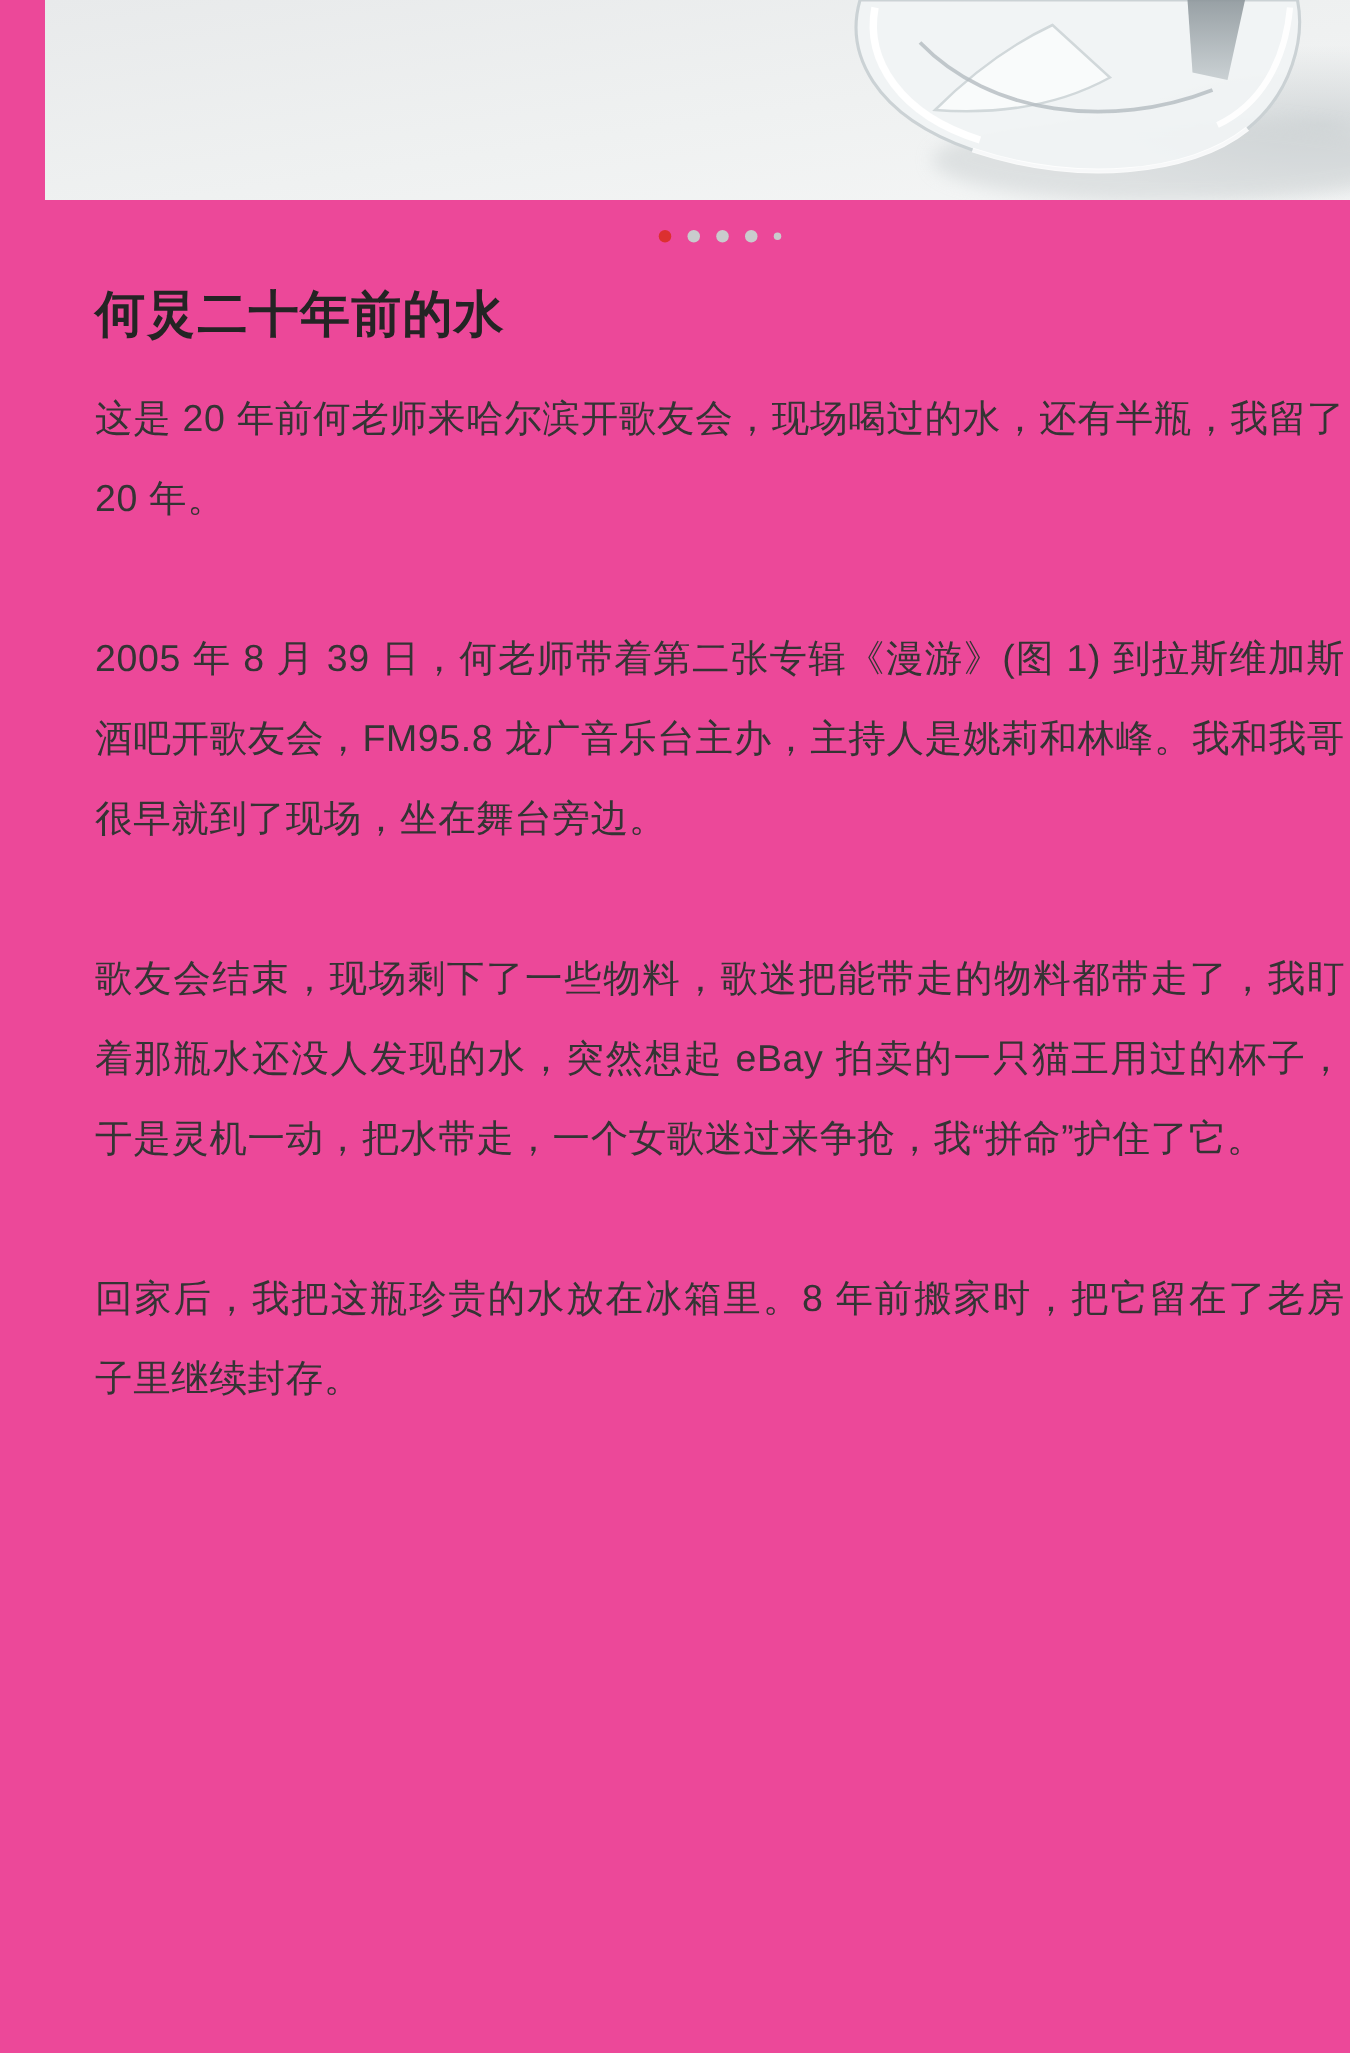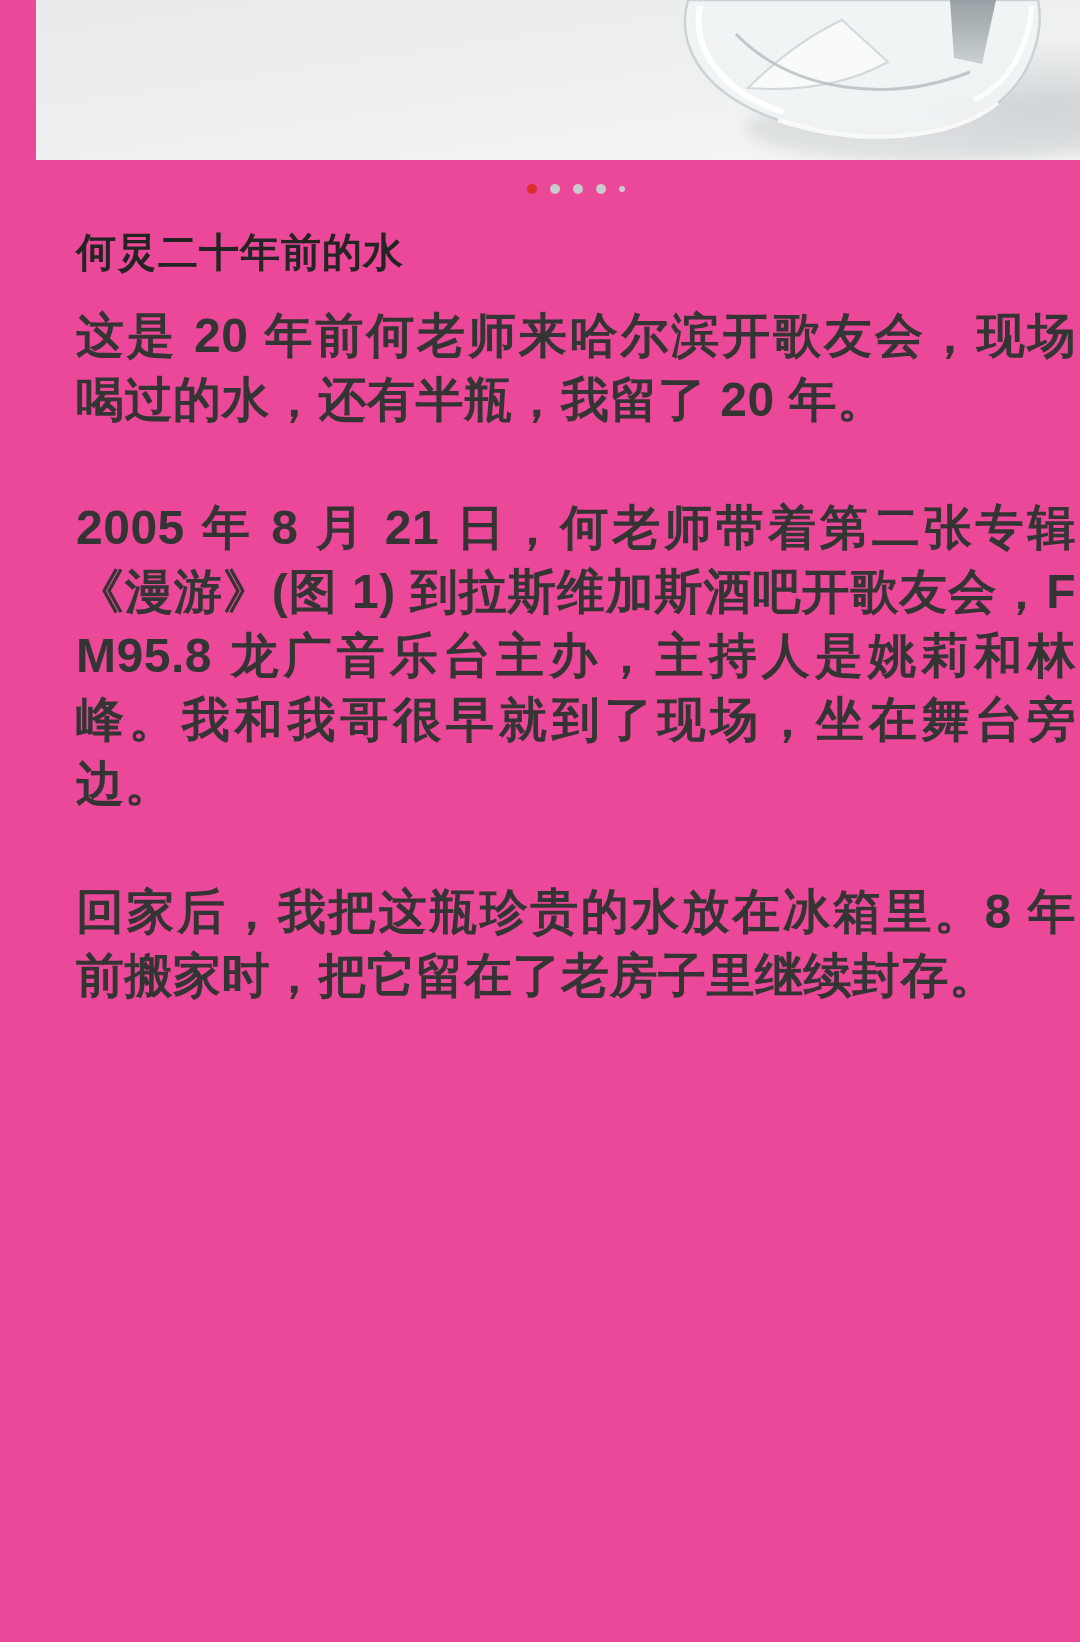--- a/index.html
+++ b/index.html
@@ -26,21 +26,21 @@
   
   article{padding:0 40px;}
   h1{
     margin:32px 0 0 0;
     font-size:40px;line-height:52px;font-weight:700;
     color:var(--title-color,#242424);
     letter-spacing:1px;
   }
   article p{
     margin:64px 0 0 0;
-    font-size:48px;line-height:64px;font-weight:700;
+    font-size:30px;line-height:64px;font-weight:400;
     color:var(--body-color,#343434);
     text-align:justify;
     letter-spacing:0.5px;
     word-break:break-all;
   }
   article p:first-of-type{margin-top:26px;}
 </style>
 </head>
 <body>
 
@@ -84,18 +84,19 @@
     <span class="dot"></span>
     <span class="dot"></span>
     <span class="dot"></span>
     <span class="dot small"></span>
   </div>
 
   <article>
     <h1>何炅二十年前的水</h1>
     <div>
         <p>这是 20 年前何老师来哈尔滨开歌友会，现场喝过的水，还有半瓶，我留了 20 年。</p>
-        <p>2005 年 8 月 21 日，何老师带着第二张专辑《漫游》(图 1) 到拉斯维加斯酒吧开歌友会，FM95.8 龙广音乐台主办，主持人是姚莉和林峰。我和我哥很早就到了现场，坐在舞台旁边。</p>
+        <p>2005 年 8 月 39 日，何老师带着第二张专辑《漫游》(图 1) 到拉斯维加斯酒吧开歌友会，FM95.8 龙广音乐台主办，主持人是姚莉和林峰。我和我哥很早就到了现场，坐在舞台旁边。</p>
+        <p>歌友会结束，现场剩下了一些物料，歌迷把能带走的物料都带走了，我盯着那瓶水还没人发现的水，突然想起 eBay 拍卖的一只猫王用过的杯子，于是灵机一动，把水带走，一个女歌迷过来争抢，我“拼命”护住了它。</p>
         <p>回家后，我把这瓶珍贵的水放在冰箱里。8 年前搬家时，把它留在了老房子里继续封存。</p>
       </div>
   </article>
 
 </div>
 
 </body></html>

